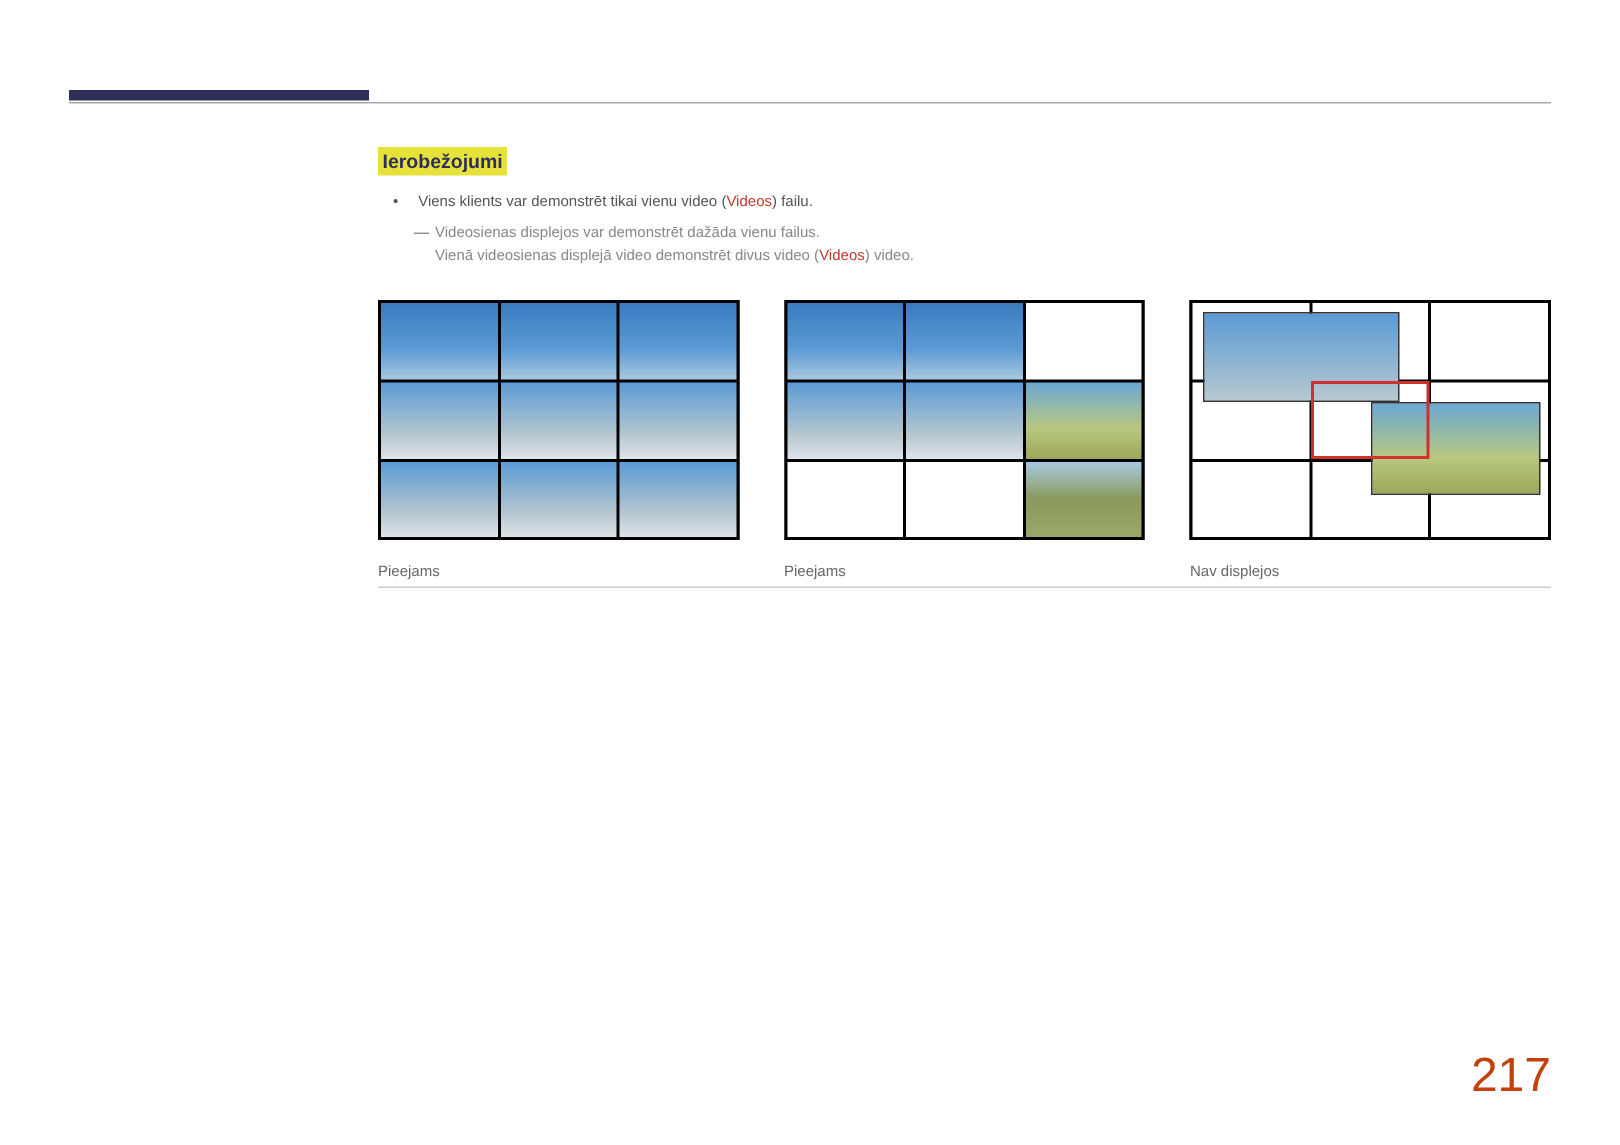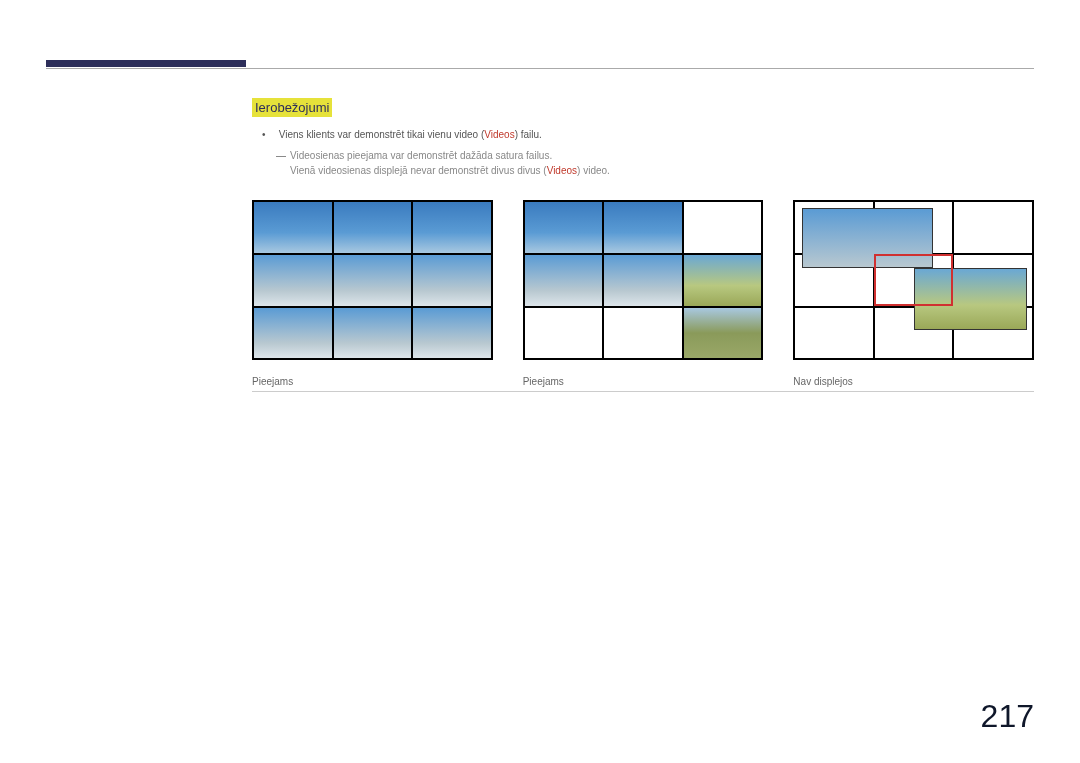--- a/index.html
+++ b/index.html
@@ -29,21 +29,21 @@
   .content {
     position: absolute;
     top: 98px;
     left: 252px;
     right: 46px;
   }
   .section-title {
     display: inline-block;
     background: #e6e23a;
     color: #2d2e5a;
-    font-weight: normal;
+    font-weight: bold;
     font-size: 13px;
     padding: 2px 3px;
     margin-bottom: 12px;
   }
   ul.bullets {
     list-style: none;
     font-size: 10px;
     color: #555;
   }
   ul.bullets > li::before {
@@ -140,40 +140,40 @@
     width: 33.33%; height: 33.33%;
     border: 2px solid #d03030;
     pointer-events: none;
   }
 
   .page-number {
     position: absolute;
     bottom: 28px;
     right: 46px;
     font-size: 32px;
-    color: #0f172a;
+    color: #c2410c;
     font-weight: 300;
   }
 </style>
 </head>
 <body>
 
 <div class="top-bar"></div>
 <div class="top-rule"></div>
 
 <div class="content">
   <div class="section-title">Ierobežojumi</div>
   <ul class="bullets">
     <li>
       <span>Viens klients var demonstrēt tikai vienu video (</span><span class="videos-bold">Videos</span><span>) failu.</span>
     </li>
   </ul>
-  <div class="sub-note">Videosienas pieejama var demonstrēt dažāda satura failus.</div>
+  <div class="sub-note">Videosienas displejos var demonstrēt dažāda vienu failus.</div>
   <div class="sub-note-line2">
-    <span>Vienā videosienas displejā nevar demonstrēt divus divus (</span><span class="videos-bold">Videos</span><span>) video.</span>
+    <span>Vienā videosienas displejā video demonstrēt divus video (</span><span class="videos-bold">Videos</span><span>) video.</span>
   </div>
 </div>
 
 <div class="grids">
 
   <div class="grid-wrap">
     <div class="vgrid">
       <div class="cell sky"></div>
       <div class="cell sky"></div>
       <div class="cell sky"></div>

